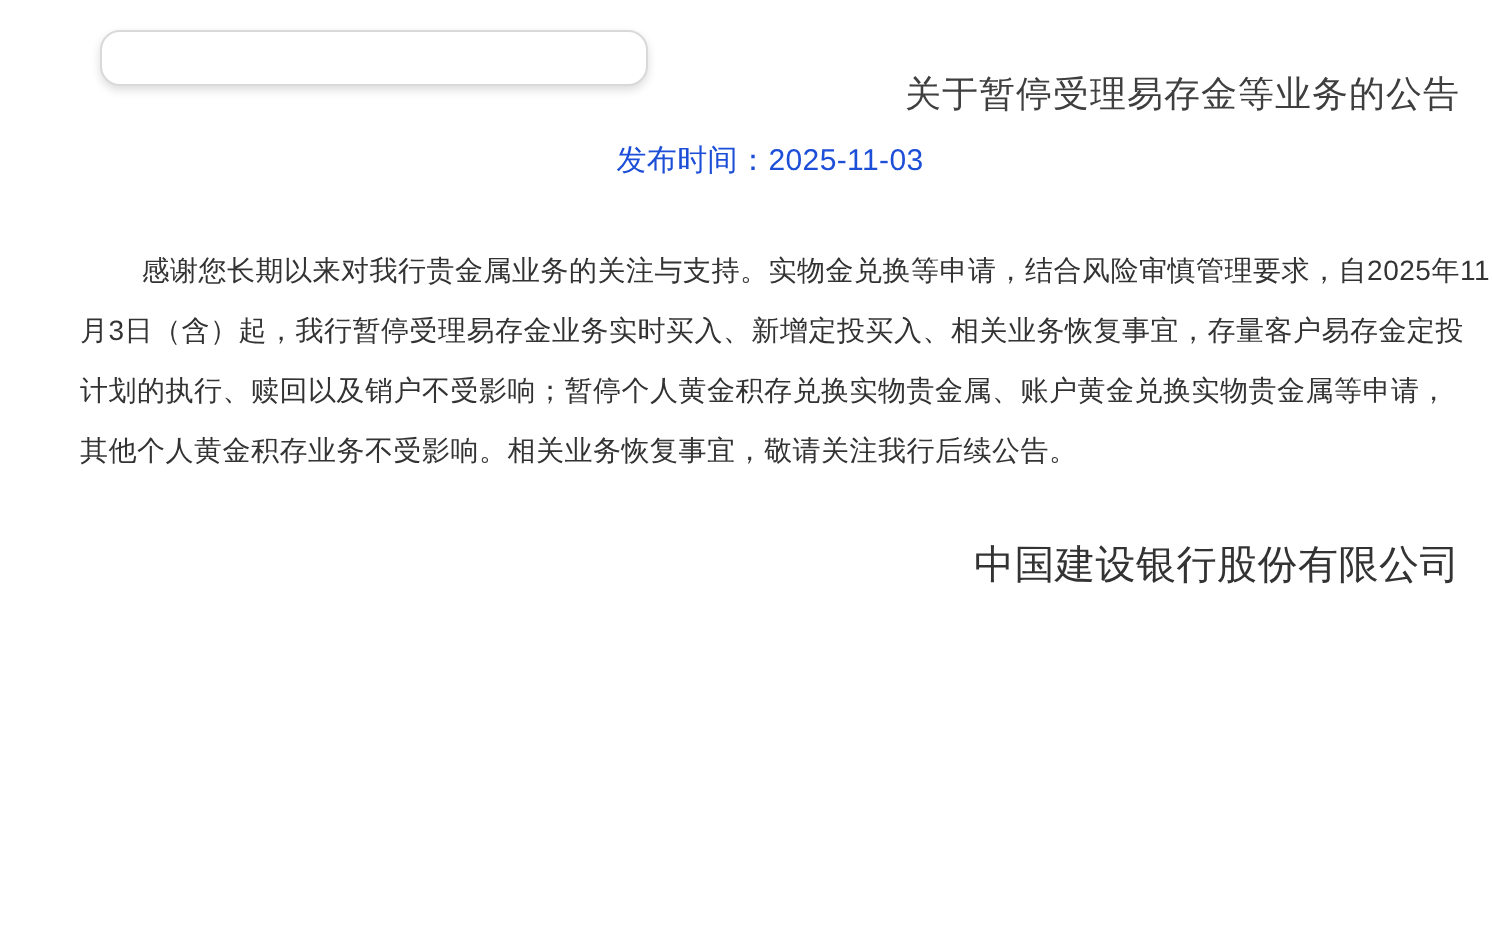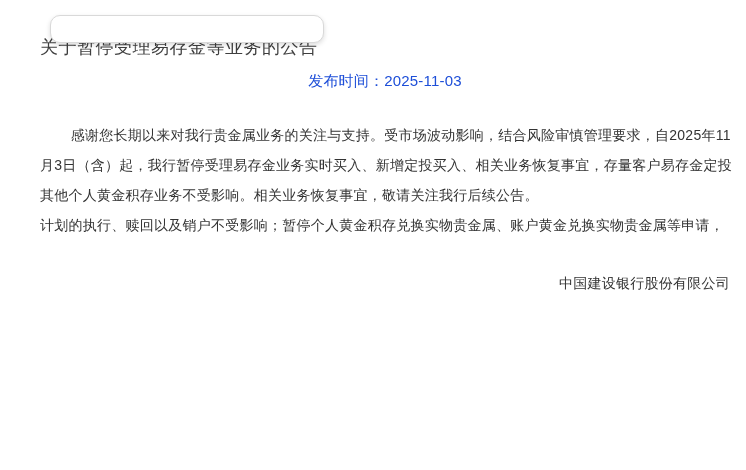--- a/index.html
+++ b/index.html
@@ -30,21 +30,21 @@
     background: #ffffff;
     border: 1px solid #d9d9d9;
     border-radius: 10px;
     box-shadow: 0 2px 5px rgba(0,0,0,0.14);
   }
   .title {
     margin: 34px 0 0 0;
     font-size: 18px;
     font-weight: 400;
     color: #3f3f3f;
-    text-align: left;
+    text-align: right;
     letter-spacing: 0.5px;
     line-height: 26px;
   }
   .pub-line {
     margin-top: 10px;
     text-align: center;
     font-size: 15px;
     color: #1d4ed8;
     line-height: 22px;
     letter-spacing: 0.2px;
@@ -58,41 +58,41 @@
   }
   .body-line {
     white-space: nowrap;
   }
   .indent {
     text-indent: 2.2em;
   }
   .signature-block {
     margin-top: 27px;
     text-align: right;
-    font-size: 14px;
+    font-size: 20px;
     color: #333333;
     line-height: 32px;
     letter-spacing: 0.25px;
   }
 </style>
 </head>
 <body>
 
 <div class="page">
 
   <div class="popup-remnant"></div>
 
   <h1 class="title">关于暂停受理易存金等业务的公告</h1>
 
   <div class="pub-line"><span>发布时间：</span><span>2025-11-03</span></div>
 
   <div class="body-text">
-    <div class="body-line indent">感谢您长期以来对我行贵金属业务的关注与支持。受市场波动影响，结合风险审慎管理要求，自2025年11</div>
+    <div class="body-line indent">感谢您长期以来对我行贵金属业务的关注与支持。实物金兑换等申请，结合风险审慎管理要求，自2025年11</div>
     <div class="body-line">月3日（含）起，我行暂停受理易存金业务实时买入、新增定投买入、相关业务恢复事宜，存量客户易存金定投</div>
+    <div class="body-line">计划的执行、赎回以及销户不受影响；暂停个人黄金积存兑换实物贵金属、账户黄金兑换实物贵金属等申请，</div>
     <div class="body-line">其他个人黄金积存业务不受影响。相关业务恢复事宜，敬请关注我行后续公告。</div>
-    <div class="body-line">计划的执行、赎回以及销户不受影响；暂停个人黄金积存兑换实物贵金属、账户黄金兑换实物贵金属等申请，</div>
   </div>
 
   <div class="signature-block">
     <div>中国建设银行股份有限公司</div>
   </div>
 
 </div>
 
 </body></html>

